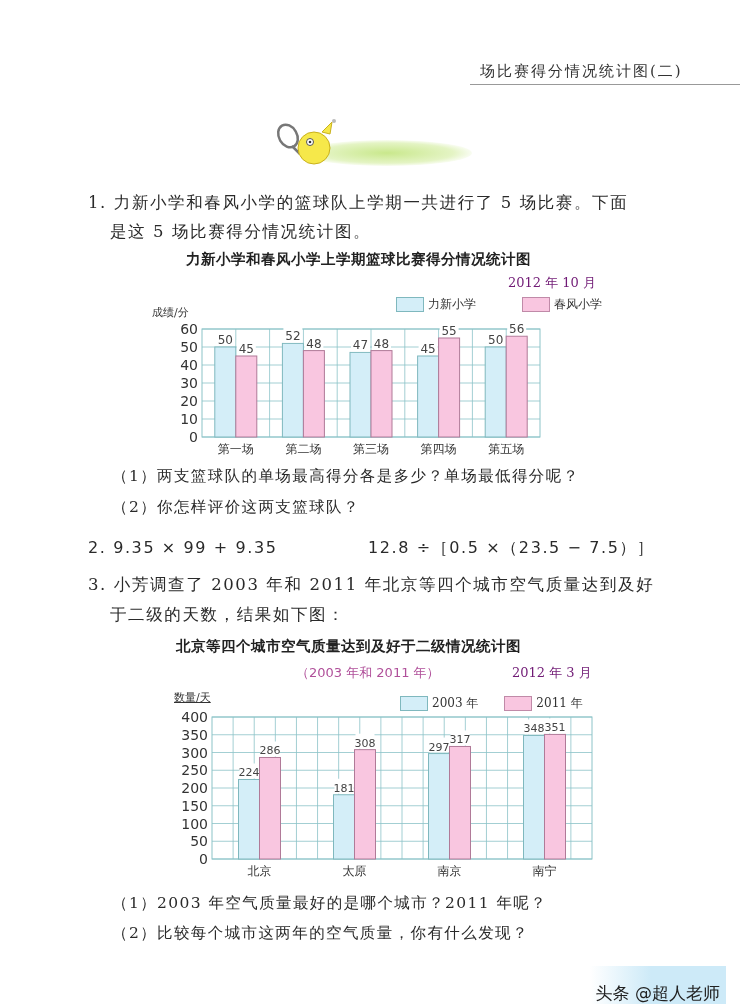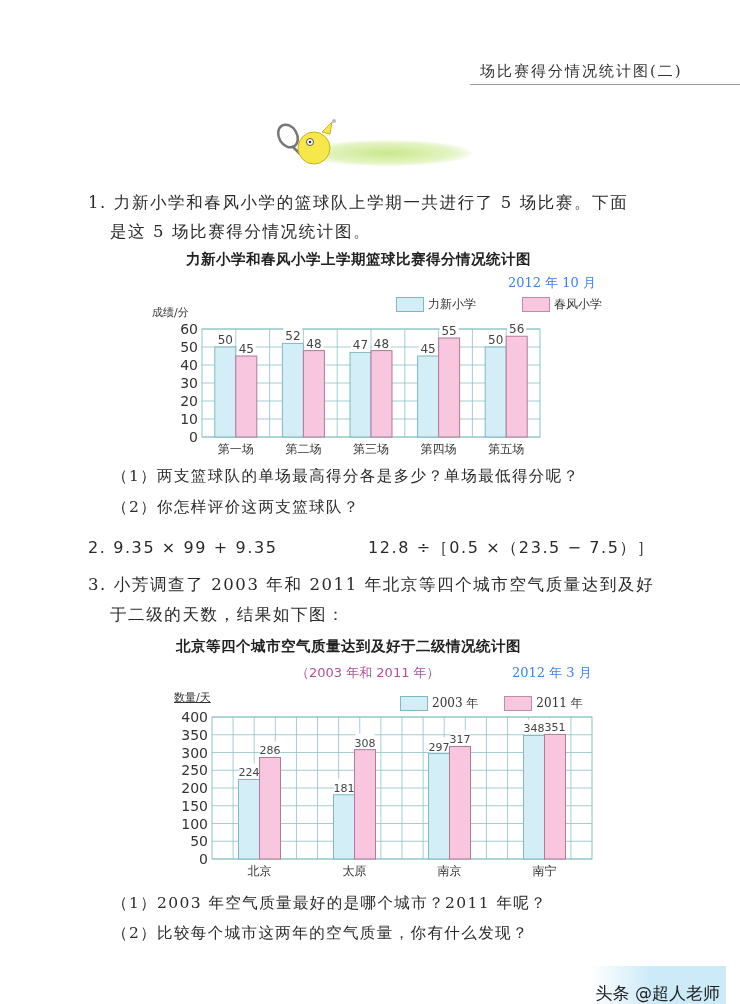--- a/index.html
+++ b/index.html
@@ -6,21 +6,21 @@
   body{width:740px;height:1004px;position:relative;overflow:hidden;font-family:"DejaVu Serif",serif;color:#2a2a2a;}
   .abs{position:absolute;}
   .header-title{left:480px;top:62px;font-size:15px;letter-spacing:2px;color:#333;}
   .header-rule{left:470px;top:84px;width:270px;height:1px;background:#999;}
   .banner{left:262px;top:118px;width:210px;height:50px;}
   .banner-glow{position:absolute;left:40px;top:22px;width:170px;height:26px;border-radius:50%;background:radial-gradient(ellipse at center,#c9e88c 0%,#e4f4c4 55%,rgba(255,255,255,0) 75%);}
   .banner-text{position:absolute;left:82px;top:6px;font-family:"DejaVu Sans",sans-serif;font-size:22px;color:#333;letter-spacing:3px;}
   .mascot{position:absolute;left:8px;top:0;width:70px;height:50px;}
   .para{font-size:16.5px;line-height:32px;letter-spacing:1.6px;color:#2a2a2a;}
   .chart-title{font-family:"DejaVu Sans",sans-serif;font-weight:bold;font-size:14.5px;color:#222;letter-spacing:0.5px;}
-  .chart-date{font-size:13px;color:#3b82f6;}
+  .chart-date{font-size:13px;color:#701a75;}
   .subtitle{font-family:"DejaVu Sans",sans-serif;font-size:13px;color:#b0509a;}
   .ylabel{font-size:11px;color:#333;}
   .legend{display:flex;align-items:center;font-size:12px;color:#333;}
   .swatch{width:26px;height:13px;border:1px solid #7fb8be;margin-right:4px;}
   .sw-blue{background:#d4eef8;}
   .sw-pink{background:#f9c6e0;border-color:#c08aa8;}
   svg text{font-family:"DejaVu Sans",sans-serif;}
   .q{font-size:15.5px;letter-spacing:1.4px;color:#2a2a2a;}
   .watermark{right:14px;top:966px;font-family:"DejaVu Sans",sans-serif;font-size:17px;color:#222;padding:16px 6px;background:linear-gradient(90deg,rgba(255,255,255,0) 0%,#cdeaf8 45%,#cdeaf8 100%);}
 </style>

